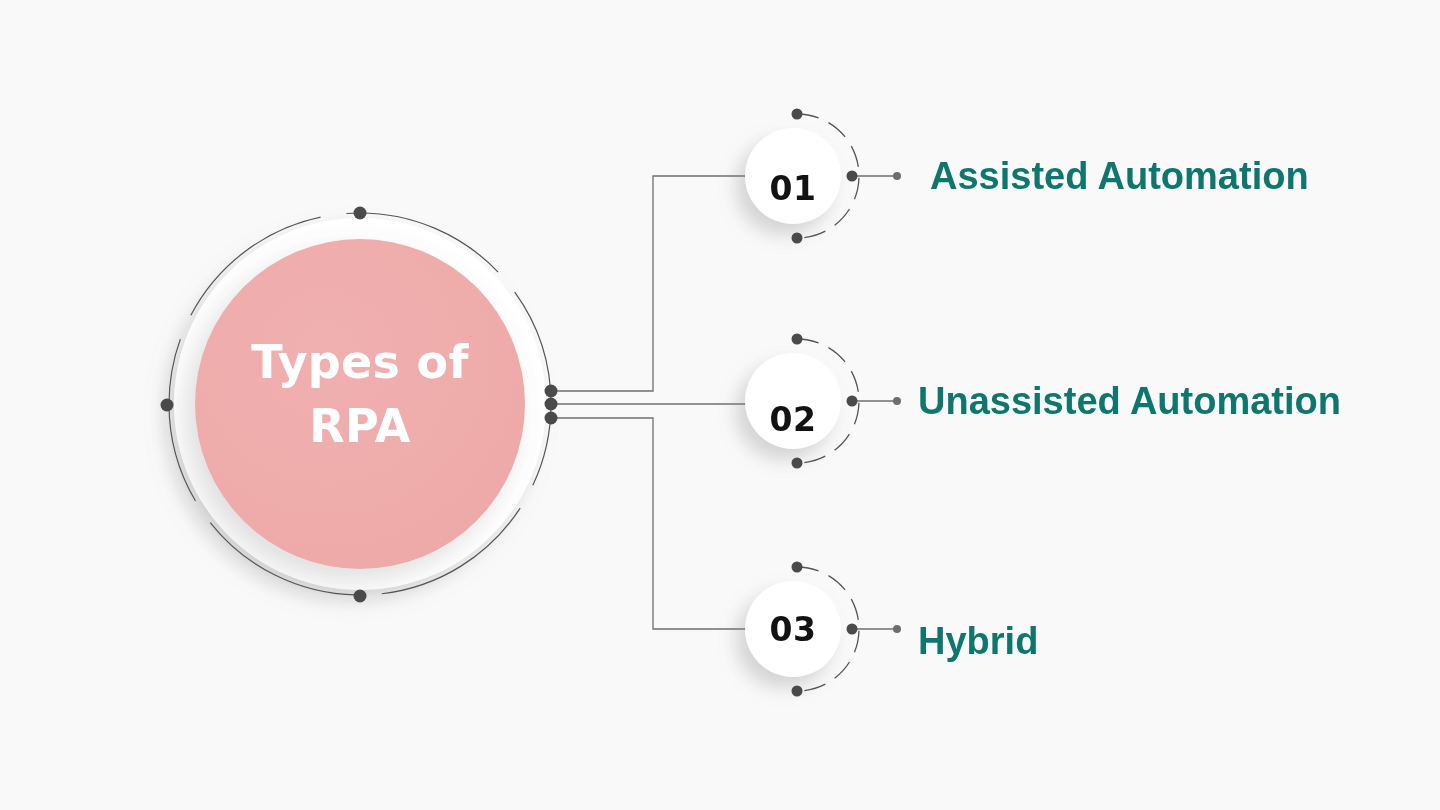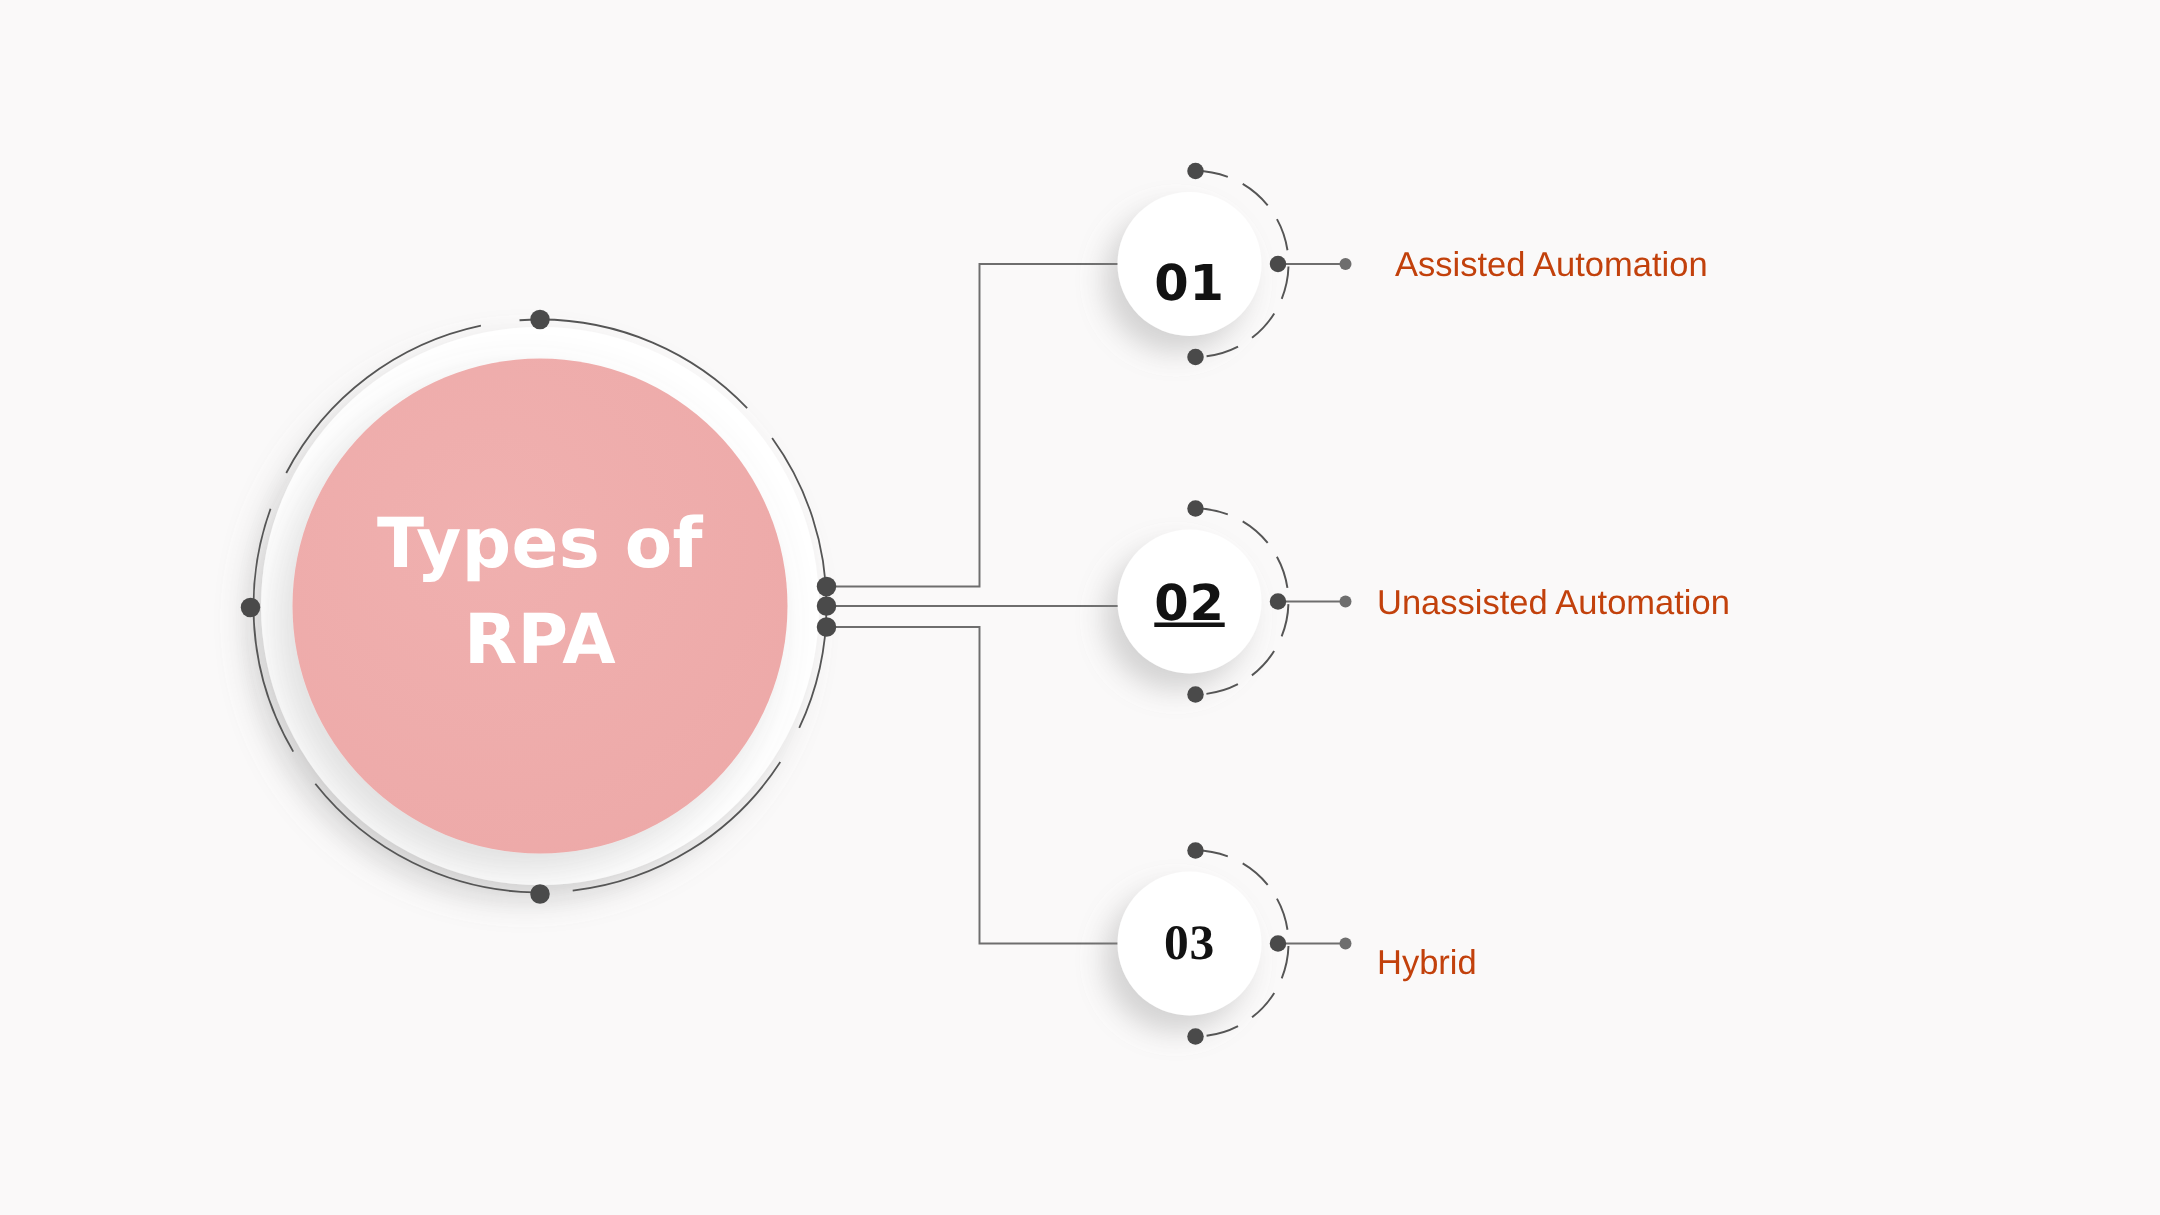--- a/index.html
+++ b/index.html
@@ -54,24 +54,24 @@
     color: #121212;
     font-family: "DejaVu Sans", "Liberation Sans", sans-serif;
     font-weight: bold;
     font-size: 33px;
     line-height: 33px;
     letter-spacing: 0.5px;
   }
 
   .node-label {
     position: absolute;
-    color: #c2410c;
+    color: #0f766e;
     font-family: "Liberation Sans", sans-serif;
-    font-weight: 400;
-    font-size: 23px;
+    font-weight: 700;
+    font-size: 38px;
     line-height: 34px;
     white-space: nowrap;
   }
 </style>
 </head>
 <body>
 
 <div id="diagram-stage">
 
   <svg id="diagram-svg" viewBox="0 0 1440 810" xmlns="http://www.w3.org/2000/svg">
@@ -142,19 +142,19 @@
       <circle cx="897" cy="629" r="4" fill="#6e6e6e"></circle>
     </g>
   </svg>
 
   <div class="hub-text">Types of
 RPA</div>
 
   <div class="node-number" style="left:745px; top:172px;">01</div>
   <div class="node-label" style="left:930px; top:159px;">Assisted Automation</div>
 
-  <div class="node-number" style="left:745px; top:385px;text-decoration:underline;">02</div>
+  <div class="node-number" style="left:745px; top:403px;">02</div>
   <div class="node-label" style="left:918px; top:384px;text-align:right;">Unassisted Automation</div>
 
-  <div class="node-number" style="left:745px; top:613px;font-family:Liberation Serif, serif;">03</div>
+  <div class="node-number" style="left:745px; top:613px;">03</div>
   <div class="node-label" style="left:918px; top:624px;">Hybrid</div>
 
 </div>
 
 </body></html>

